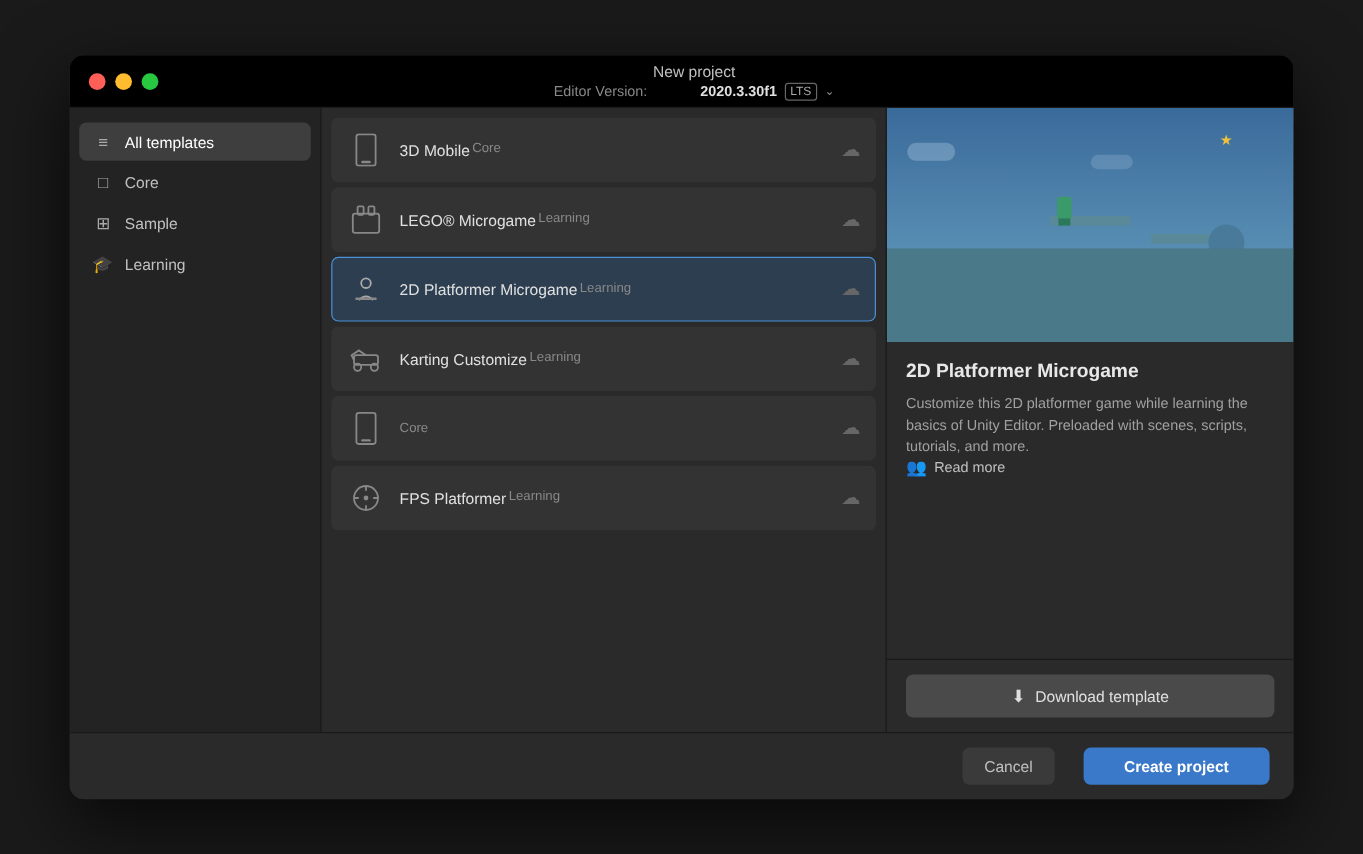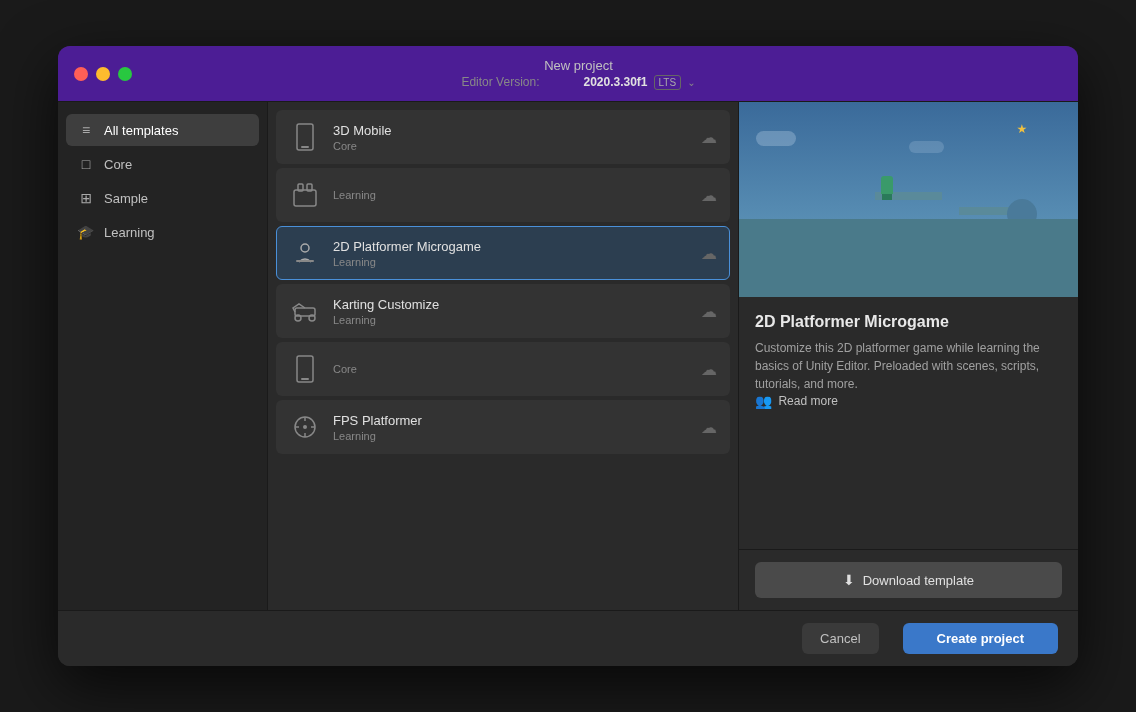--- a/index.html
+++ b/index.html
@@ -16,22 +16,22 @@
       width: 1020px;
       height: 620px;
       background: #2a2a2a;
       border-radius: 12px;
       overflow: hidden;
       display: flex;
       flex-direction: column;
       box-shadow: 0 20px 60px rgba(0,0,0,0.7);
     }
     .titlebar {
-      background: #4c1d95;
-      height: 56px;
+      background: #000000;
+      height: 44px;
       display: flex;
       flex-direction: column;
       align-items: center;
       justify-content: center;
       position: relative;
       border-bottom: 1px solid #1a1a1a;
       flex-shrink: 0;
       padding-left: 21px;
     }
     .window-controls {
@@ -161,21 +161,21 @@
       color: #888;
       display: flex;
       align-items: center;
       justify-content: center;
       font-size: 20px;
       flex-shrink: 0;
     }
     .template-info {
       flex: 1;
       display: flex;
-      flex-direction: column;
+      flex-direction: row;
       gap: 2px;
     }
     .template-name {
       font-size: 13px;
       color: #e0e0e0;
       font-weight: 500;
     }
     .template-category {
       font-size: 11px;
       color: #888;
@@ -453,20 +453,21 @@
 
       <div class="template-item">
         <div class="template-icon">
           <svg width="26" height="26" viewBox="0 0 26 26" fill="none">
             <rect x="2" y="8" width="22" height="16" rx="2" stroke="#888" stroke-width="1.5" fill="none"></rect>
             <rect x="6" y="2" width="5" height="7" rx="1" stroke="#888" stroke-width="1.5" fill="none"></rect>
             <rect x="15" y="2" width="5" height="7" rx="1" stroke="#888" stroke-width="1.5" fill="none"></rect>
           </svg>
         </div>
         <div class="template-info">
+          <span class="template-name">LEGO® Microgame</span>
           <span class="template-category">Learning</span>
         </div>
         <span class="template-download-icon">☁</span>
       </div>
 
       <div class="template-item selected">
         <div class="template-icon">
           <svg width="26" height="26" viewBox="0 0 26 26" fill="none">
             <circle cx="13" cy="8" r="4" stroke="#aaa" stroke-width="1.5" fill="none"></circle>
             <path d="M7 22 Q13 16 19 22" stroke="#aaa" stroke-width="1.5" fill="none"></path>

